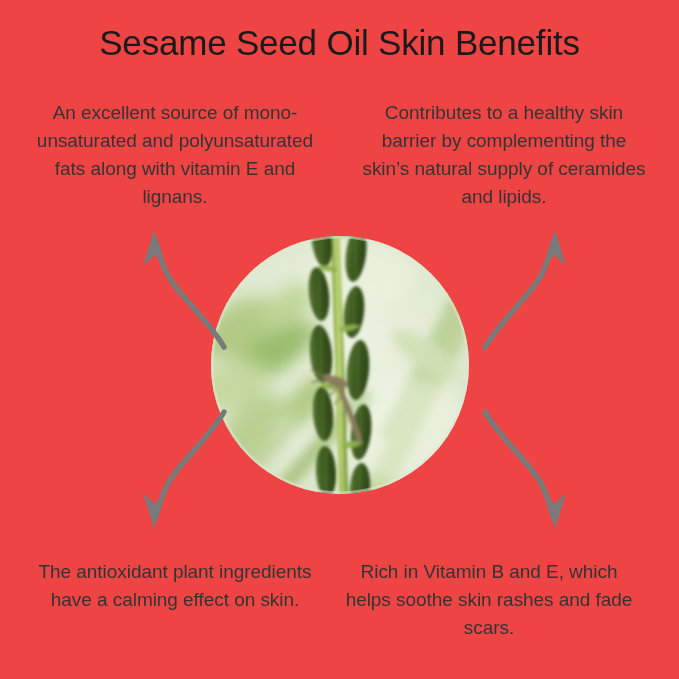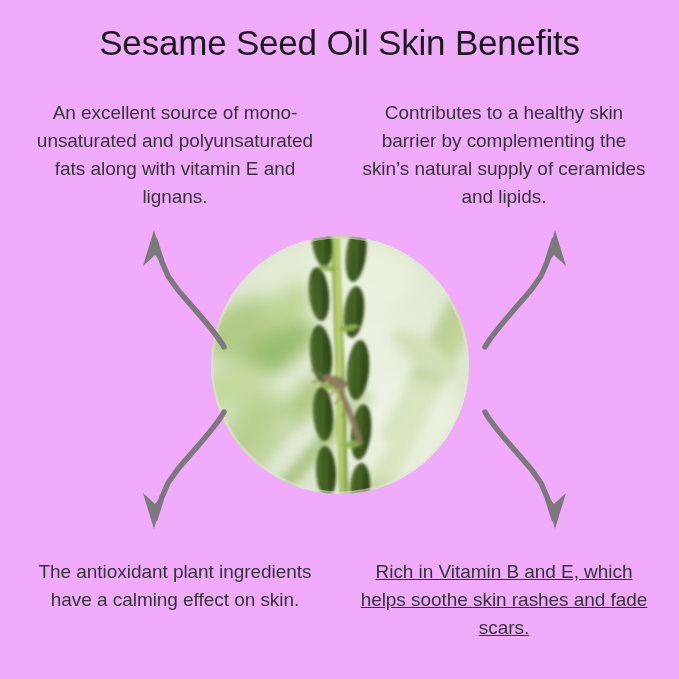--- a/index.html
+++ b/index.html
@@ -11,21 +11,21 @@
     width: 679px;
     height: 679px;
     overflow: hidden;
     font-family: "Liberation Sans", "DejaVu Sans", sans-serif;
   }
 
   #infographic {
     position: relative;
     width: 679px;
     height: 679px;
-    background: #f0abfc;
+    background: #ef4444;
     overflow: hidden;
   }
 
   
   #page-title {
     position: absolute;
     top: 22px;
     left: 0;
     width: 679px;
     text-align: center;
@@ -42,21 +42,21 @@
     position: absolute;
     text-align: center;
     color: #343434;
     font-size: 19px;
     line-height: 1.47;
     letter-spacing: -0.05px;
   }
   #benefit-top-left    { left: 30px;  top: 99px;  width: 290px; }
   #benefit-top-right   { left: 359px; top: 99px;  width: 290px; }
   #benefit-bottom-left { left: 30px;  top: 558px; width: 290px; }
-  #benefit-bottom-right{ left: 359px; top: 558px; width: 290px; text-decoration: underline; }
+  #benefit-bottom-right{ left: 344px; top: 558px; width: 290px; }
 
   
   #plant-photo {
     position: absolute;
     left: 211px;
     top: 236px;
     width: 258px;
     height: 258px;
     border-radius: 50%;
     overflow: hidden;

